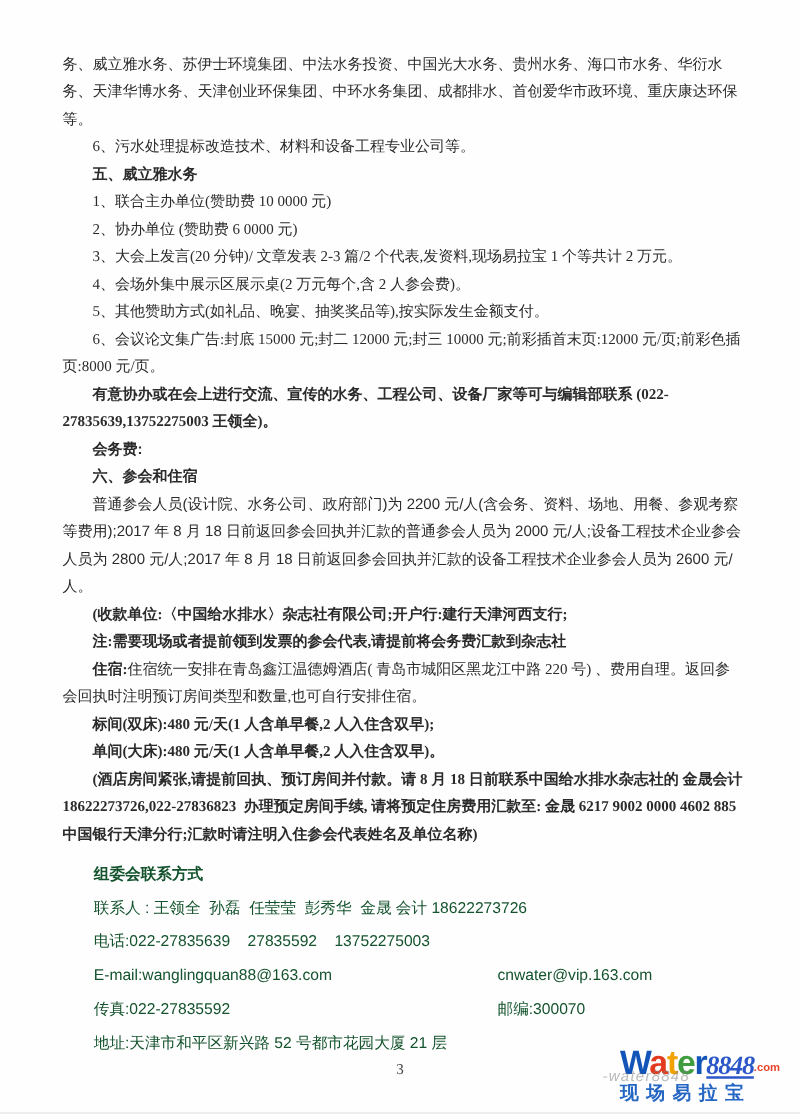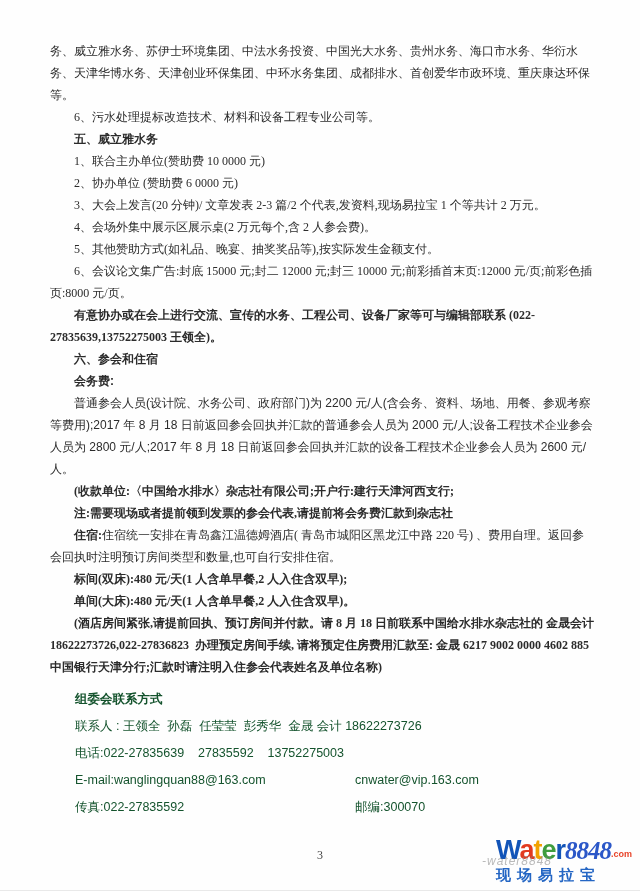--- a/index.html
+++ b/index.html
@@ -22,38 +22,38 @@
   .sans{font-family:"Liberation Sans","DejaVu Sans",sans-serif;}
   .heading{font-family:"Liberation Sans","DejaVu Sans",sans-serif;font-weight:bold;}
   .pre{white-space:pre-wrap;}
   .contact-block{
     margin-top:8px;
     font-family:"Liberation Sans","DejaVu Sans",sans-serif;
     font-size:12.5px;
     line-height:27px;
     color:#14532d;
   }
-  .contact-block .row{display:flex;text-indent:0;padding-left:2em;}
+  .contact-block .row{display:flex;text-indent:0;padding-left:2em;gap:43px;}
   .contact-block .col-left{width:280px;flex:0 0 auto;}
   .contact-block .col-right{flex:1;}
   .page-number{
     position:absolute;left:0;right:0;bottom:24px;
     text-align:center;font-size:12px;color:#444;
   }
   
   .logo{
     position:absolute;right:2px;bottom:8px;width:142px;
     font-family:"Liberation Sans","DejaVu Sans",sans-serif;
     line-height:1;
   }
   .logo-line1{white-space:nowrap;}
   .logo-word span{font-weight:800;font-size:27px;letter-spacing:-1px;}
   .logo-num{
     font-family:"Liberation Serif","DejaVu Serif",serif;
-    font-style:italic;font-weight:bold;font-size:25px;letter-spacing:-1px;
+    font-style:italic;font-weight:bold;font-size:21px;letter-spacing:-1px;text-decoration:underline;
   }
   .logo-tld{font-size:9px;font-weight:bold;vertical-align:2px;}
   .logo-site{
     margin-top:3px;
     font-weight:bold;font-size:15px;letter-spacing:6px;white-space:nowrap;
   }
   .logo-watermark{
     position:absolute;left:-14px;top:18px;
     font-size:12px;font-style:italic;color:rgba(130,130,130,0.55);
     letter-spacing:1px;white-space:nowrap;pointer-events:none;
@@ -74,23 +74,23 @@
     <p class="indent">1、联合主办单位(赞助费 10 0000 元)</p>
     <p class="indent">2、协办单位 (赞助费 6 0000 元)</p>
     <p class="indent">3、大会上发言(20 分钟)/ 文章发表 2-3 篇/2 个代表,发资料,现场易拉宝 1 个等共计 2 万元。</p>
     <p class="indent">4、会场外集中展示区展示桌(2 万元每个,含 2 人参会费)。</p>
     <p class="indent">5、其他赞助方式(如礼品、晚宴、抽奖奖品等),按实际发生金额支付。</p>
     <p class="indent">6、会议论文集广告:封底 15000 元;封二 12000 元;封三 10000 元;前彩插首末页:12000 元/页;前彩色插页:8000 元/页。</p>
   </div>
 
   <p class="indent b">有意协办或在会上进行交流、宣传的水务、工程公司、设备厂家等可与编辑部联系 (022-27835639,13752275003 王领全)。</p>
 
+  <p class="indent heading">会务费:</p>
+
   <p class="indent heading">六、参会和住宿</p>
-
-  <p class="indent heading">会务费:</p>
 
   <p class="indent sans">普通参会人员(设计院、水务公司、政府部门)为 2200 元/人(含会务、资料、场地、用餐、参观考察等费用);2017 年 8 月 18 日前返回参会回执并汇款的普通参会人员为 2000 元/人;设备工程技术企业参会人员为 2800 元/人;2017 年 8 月 18 日前返回参会回执并汇款的设备工程技术企业参会人员为 2600 元/人。</p>
 
   <p class="indent b">(收款单位:〈中国给水排水〉杂志社有限公司;开户行:建行天津河西支行;</p>
   <p class="indent b">注:需要现场或者提前领到发票的参会代表,请提前将会务费汇款到杂志社</p>
 
   <p class="indent"><span class="b">住宿:</span><span>住宿统一安排在青岛鑫江温德姆酒店( 青岛市城阳区黑龙江中路 220 号) 、费用自理。返回参会回执时注明预订房间类型和数量,也可自行安排住宿。</span></p>
 
   <p class="indent b">标间(双床):480 元/天(1 人含单早餐,2 人入住含双早);</p>
   <p class="indent b">单间(大床):480 元/天(1 人含单早餐,2 人入住含双早)。</p>
@@ -102,20 +102,21 @@
     <p class="indent pre">联系人 : 王领全  孙磊  任莹莹  彭秀华  金晟 会计 18622273726</p>
     <p class="indent pre">电话:022-27835639    27835592    13752275003</p>
     <div class="row">
       <span class="col-left">E-mail:wanglingquan88@163.com</span>
       <span class="col-right">cnwater@vip.163.com</span>
     </div>
     <div class="row">
       <span class="col-left">传真:022-27835592</span>
       <span class="col-right">邮编:300070</span>
     </div>
+    <p class="indent">地址:天津市和平区新兴路 52 号都市花园大厦 21 层</p>
   </div>
 
   <div class="page-number">3</div>
 
   <div class="logo">
     <div class="logo-line1">
       <span class="logo-word"><span style="color: rgb(18, 84, 184);">W</span><span style="color: rgb(226, 58, 31);">a</span><span style="color: rgb(242, 162, 0);">t</span><span style="color: rgb(63, 157, 63);">e</span><span style="color: rgb(18, 84, 184);">r</span></span><span class="logo-num" style="color: rgb(43, 87, 200);">8848</span><span class="logo-tld" style="color: rgb(232, 68, 42);">.com</span>
     </div>
     <div class="logo-site" style="color: rgb(36, 102, 196);">现场易拉宝</div>
     <div class="logo-watermark">-water8848</div>

